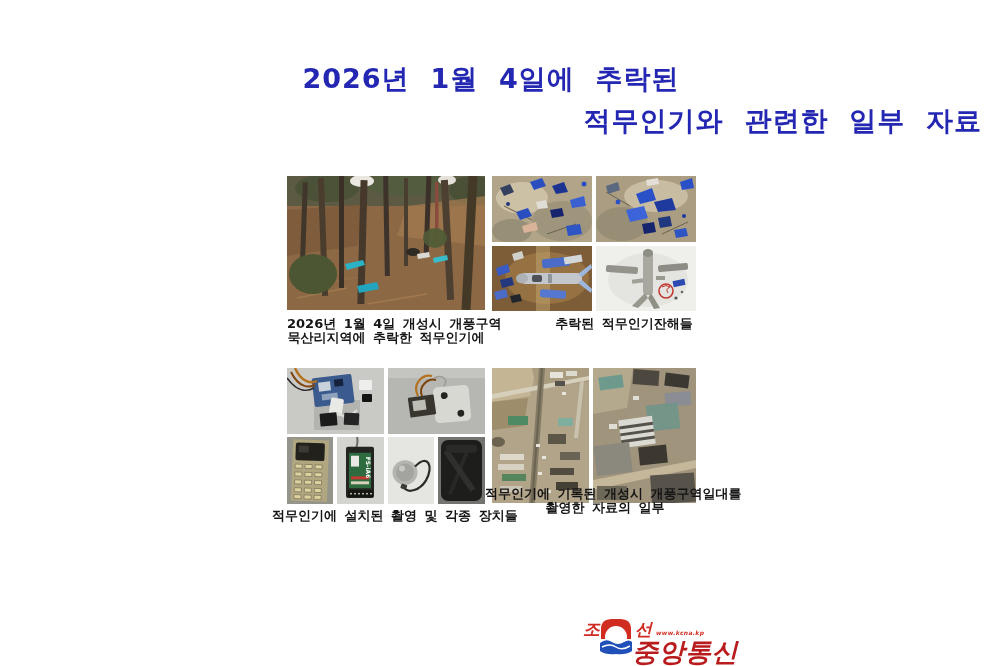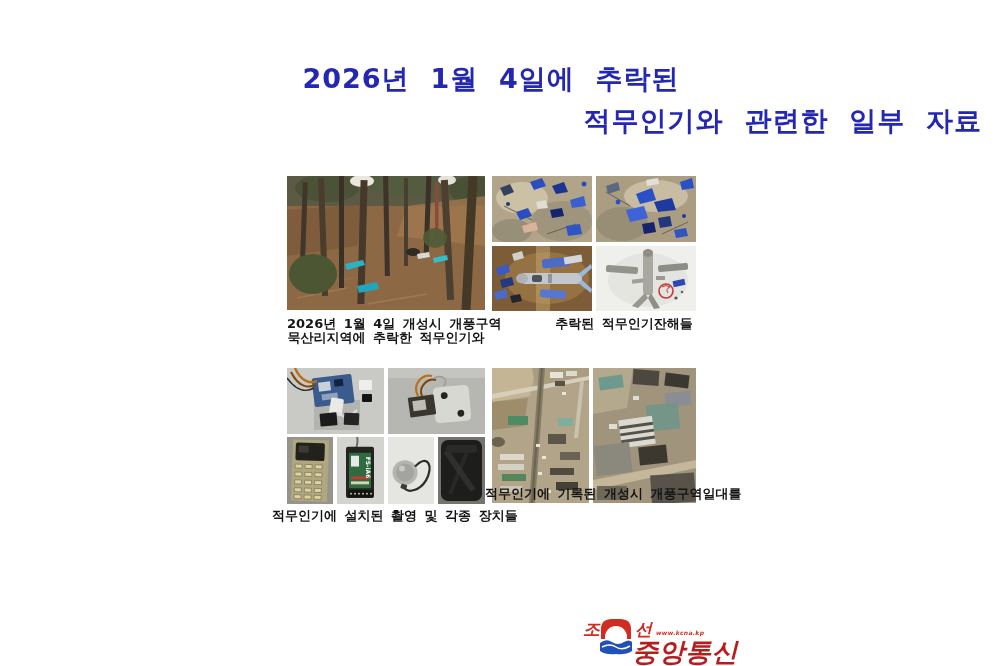--- a/index.html
+++ b/index.html
@@ -171,21 +171,21 @@
       <rect x="77" y="34" width="12" height="6" fill="#2c4ab2" transform="rotate(-12 83 37)"></rect>
       <circle cx="70" cy="45" r="7" fill="none" stroke="#c43a34" stroke-width="1.6"></circle>
       <path d="M66,41 q4,-3 8,0 q-5,2 -2,6" stroke="#c43a34" fill="none" stroke-width="1"></path>
       <circle cx="80" cy="52" r="1.6" fill="#55524a"></circle>
       <circle cx="86" cy="46" r="1.3" fill="#6a675f"></circle>
     </svg>
   </figure>
 
   <div class="caption cap-crash">
     <div>2026년 1월 4일 개성시 개풍구역</div>
-    <div>묵산리지역에 추락한 적무인기와</div>
+    <div>묵산리지역에 추락한 적무인기에</div>
   </div>
   <div class="caption cap-wreck">추락된 적무인기잔해들</div>
 
   <figure class="ph-eqA">
     <svg viewBox="0 0 97 66" preserveAspectRatio="none">
       <rect width="97" height="66" fill="#c9c9c6"></rect>
       <rect x="27" y="32" width="46" height="30" fill="#b3b3b0"></rect>
       <g transform="rotate(-7 46 22)">
         <rect x="26" y="8" width="40" height="29" rx="2" fill="#3b5a8e"></rect>
         <rect x="32" y="13" width="12" height="9" fill="#c9d2da"></rect>
@@ -343,20 +343,21 @@
       <rect x="46" y="78" width="28" height="18" fill="#3c382f" transform="rotate(-6 60 87)"></rect>
       <polygon points="0,112 103,92 103,100 0,122" fill="#c4b79a"></polygon>
       <rect x="58" y="106" width="44" height="29" fill="#57534a" transform="rotate(-4 80 120)"></rect>
       <rect x="4" y="118" width="30" height="14" fill="#6e6859"></rect>
     </svg>
   </figure>
 
   <div class="caption cap-devices">적무인기에 설치된 촬영 및 각종 장치들</div>
   <div class="caption cap-aerial">
     <div>적무인기에 기록된 개성시 개풍구역일대를</div>
+    <div>촬영한 자료의 일부</div>
   </div>
 
   <div class="abs logo">
     <span class="logo-cho">조</span>
     <svg class="logo-emblem" viewBox="0 0 36 40">
       <path d="M3,24 L3,14 Q3,4 14,4 L22,4 Q33,4 33,14 L33,24 Z" fill="#d02c22"></path>
       <circle cx="18" cy="22" r="11" fill="#ffffff"></circle>
       <path d="M2,28 Q8,23 14,27 Q20,31 26,27 Q31,24 34,27 L34,36 Q28,40 18,39 Q8,40 2,36 Z" fill="#2050b8"></path>
       <path d="M4,32 Q12,28 18,32 Q24,36 32,31" stroke="#ffffff" stroke-width="1.5" fill="none"></path>
     </svg>

